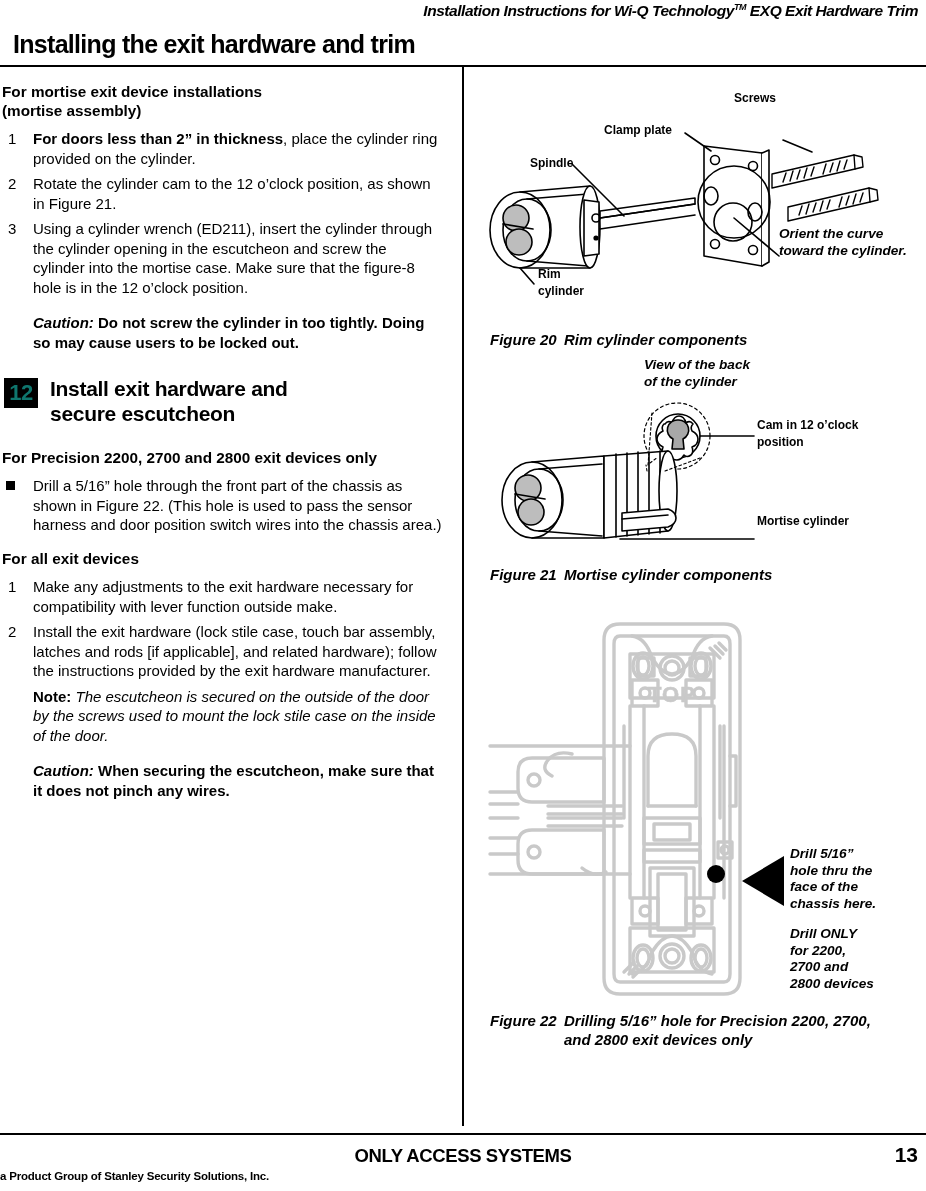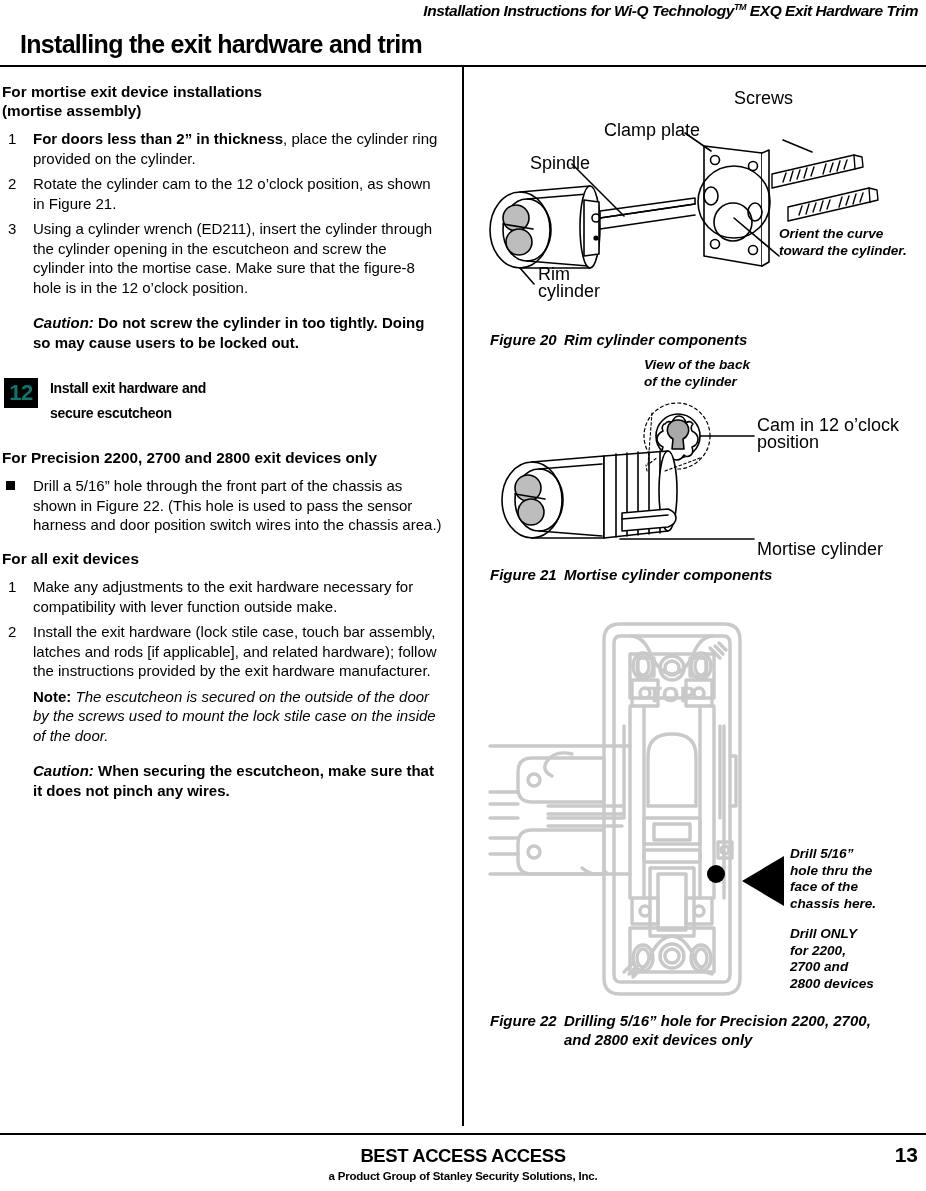--- a/index.html
+++ b/index.html
@@ -13,21 +13,21 @@
   
   .runhead{
     position:absolute;top:2px;right:8px;
     font-size:15.5px;font-weight:bold;font-style:italic;
     letter-spacing:-0.45px;white-space:nowrap;text-align:center;
   }
   .runhead sup{font-size:9px;vertical-align:super;}
 
   
   .pagetitle{
-    position:absolute;left:20px;top:30px;
+    position:absolute;left:13px;top:30px;
     font-size:25px;font-weight:bold;letter-spacing:-0.7px;
     white-space:nowrap;
   }
   .toprule{
     position:absolute;left:0;top:65px;width:926px;height:2px;background:#000;
   }
   .coldivider{
     position:absolute;left:462px;top:66px;width:1.5px;height:1060px;background:#000;
   }
 
@@ -58,45 +58,45 @@
 
   
   .step-head{position:relative;margin:26px 0 14px 0;height:56px;}
   .step-num{
     position:absolute;left:2px;top:0;width:34px;height:30px;background:#000;
     color:#0f766e;font-weight:bold;font-size:22px;line-height:30px;text-align:center;
     letter-spacing:-0.5px;
   }
   .step-title{
     position:absolute;left:48px;top:-2px;width:380px;
-    font-size:14px;font-weight:bold;line-height:25px;letter-spacing:-0.3px;
+    font-size:21px;font-weight:bold;line-height:25px;letter-spacing:-0.3px;
   }
 
   
   .rightcol{position:absolute;left:472px;top:78px;width:450px;}
   .figcap{
     font-size:15px;font-style:italic;font-weight:bold;
     position:relative;padding-left:92px;line-height:19px;
   }
   .figcap .fnum{position:absolute;left:18px;top:0;font-weight:bold;font-style:italic;}
   .callout{
-    font-size:18px;font-weight:normal;line-height:16.5px;position:absolute;
+    font-size:12px;font-weight:bold;line-height:16.5px;position:absolute;
   }
   .callout-it{
     font-size:13.6px;font-weight:bold;font-style:italic;line-height:16.5px;position:absolute;
   }
 
   
   .footer-rule{position:absolute;left:0;top:1133px;width:926px;height:1.5px;background:#000;}
   .footer-name{
     position:absolute;left:0;top:1145px;width:926px;text-align:center;
     font-size:18.5px;font-weight:bold;letter-spacing:-0.4px;
   }
   .footer-sub{
-    position:absolute;left:0;top:1170px;width:926px;text-align:center;
+    position:absolute;left:0;top:1170px;width:926px;text-align:left;
     font-size:11.5px;font-weight:bold;letter-spacing:-0.2px;
   }
   .pagenum{
     position:absolute;right:8px;top:1143px;font-size:21px;font-weight:bold;
   }
   svg{display:block;}
 </style>
 </head>
 <body>
 
@@ -276,21 +276,21 @@
         </g>
       </svg>
       <div class="callout-it" style="left:172px;top:4px;">
         <span>View of the back</span><br>
         <span>of the cylinder</span>
       </div>
       <div class="callout" style="left:285px;top:64px;">
         <span>Cam in 12 o’clock</span><br>
         <span>position</span>
       </div>
-      <div class="callout" style="left:285px;top:188px;">Mortise cylinder</div>
+      <div class="callout" style="left:285px;top:160px;">Mortise cylinder</div>
     </div>
 
     <div class="figcap">
       <span class="fnum">Figure 21</span>
       <span>Mortise cylinder components</span>
     </div>
 
     <div style="position:relative;width:450px;height:405px;margin-top:22px;">
       <svg width="450" height="405" viewBox="0 0 450 405">
         <g fill="none" stroke="#c9c9c9" stroke-width="3.4" stroke-linejoin="round" stroke-linecap="round">
@@ -384,17 +384,17 @@
     </div>
 
     <div class="figcap">
       <span class="fnum">Figure 22</span>
       <span>Drilling 5/16” hole for Precision 2200, 2700,</span><br>
       <span>and 2800 exit devices only</span>
     </div>
   </div>
 
   <div class="footer-rule"></div>
-  <div class="footer-name">BEST ACCESS ACCESS</div>
+  <div class="footer-name">ONLY ACCESS SYSTEMS</div>
   <div class="footer-sub">a Product Group of Stanley Security Solutions, Inc.</div>
   <div class="pagenum">13</div>
 
 </div>
 
 </body></html>

